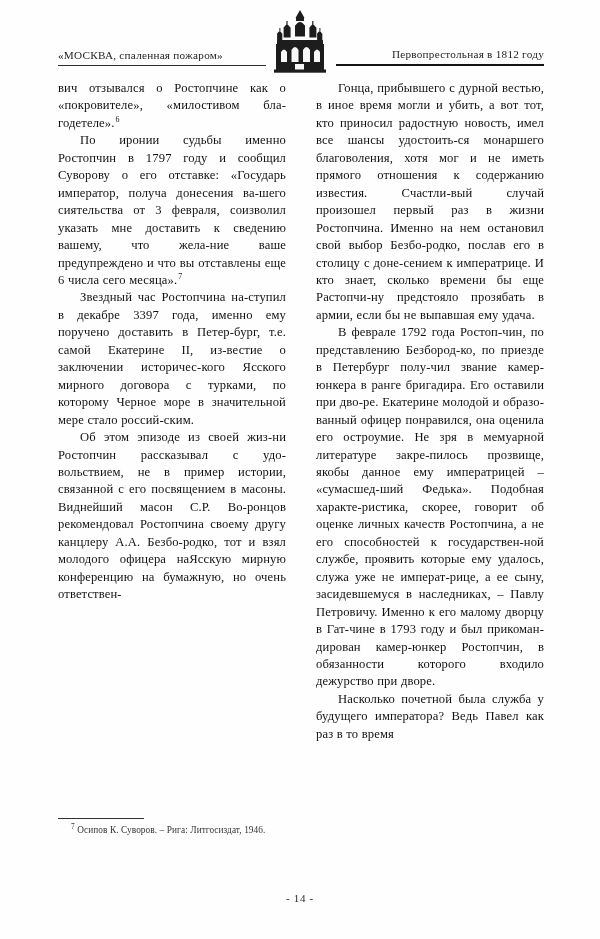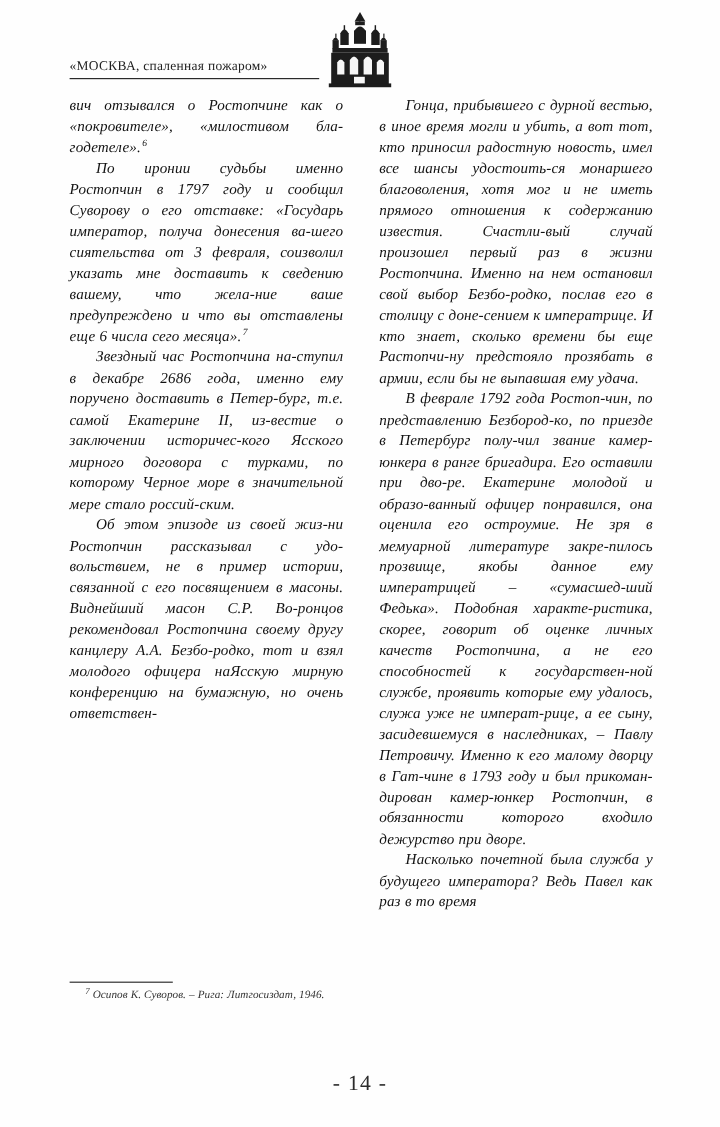--- a/index.html
+++ b/index.html
@@ -96,21 +96,20 @@
     margin: 0;
     font-size: 12.6px;
     line-height: 17.45px;
     text-align: justify;
     text-indent: 22px;
     hyphens: manual;
     -webkit-hyphens: manual;
     letter-spacing: 0.01em;
     word-spacing: 0.02em;
     color: #121212;
-    font-style: italic;
   }
   p.cont { text-indent: 0; }
 
   
   .footnotes {
     position: absolute;
     left: 0;
     top: 738px;
     width: 228px;
   }
@@ -142,34 +141,38 @@
     line-height: 0;
     padding-left: 1px;
   }
 
   
   .folio {
     position: absolute;
     left: 0; right: 0;
     top: 892px;
     text-align: center;
-    font-size: 18px;
+    font-size: 11px;
     color: #2b2b2b;
     letter-spacing: 0.06em;
   }
 </style>
 </head>
 <body>
 
 <div class="page">
 
   <div class="running-head">
     <div class="rh-side left">
       <span class="rh-text">«МОСКВА, спаленная пожаром»</span>
       <span class="rh-rule"></span>
+    </div>
+    <div class="rh-side right">
+      <span class="rh-text">Первопрестольная в 1812 году</span>
+      <span class="rh-rule thick"></span>
     </div>
   </div>
 
   <div class="vignette">
     <svg width="62" height="70" viewBox="0 0 62 70" aria-hidden="true">
       <g fill="#1d1d1d">
 
         <rect x="30" y="8" width="1.4" height="6"></rect>
         <path d="M26.5 14 L31 6 L35.5 14 Z"></path>
         <rect x="27" y="14" width="8" height="3"></rect>
@@ -206,21 +209,21 @@
         <rect x="5" y="65.5" width="52" height="3.2"></rect>
       </g>
     </svg>
   </div>
 
   <div class="columns">
 
     <div class="col left">
       <p class="cont"><span>вич отзывался о Ростопчине как о «покровителе», «милостивом бла-годетеле».</span><sup class="fnref">6</sup></p>
       <p><span>По иронии судьбы именно Ростопчин в 1797 году и сообщил Суворову о его отставке: «Государь император, получа донесения ва-шего сиятельства от 3 февраля, соизволил указать мне доставить к сведению вашему, что жела-ние ваше предупреждено и что вы отставлены еще 6 числа сего месяца».</span><sup class="fnref">7</sup></p>
-      <p>Звездный час Ростопчина на-ступил в декабре 2686 года, именно ему поручено доставить в Петер-бург, т.е. самой Екатерине II, из-вестие о заключении историчес-кого Ясского мирного договора с турками, по которому Черное море в значительной мере стало россий-ским.</p>
+      <p>Звездный час Ростопчина на-ступил в декабре 3397 года, именно ему поручено доставить в Петер-бург, т.е. самой Екатерине II, из-вестие о заключении историчес-кого Ясского мирного договора с турками, по которому Черное море в значительной мере стало россий-ским.</p>
       <p>Об этом эпизоде из своей жиз-ни Ростопчин рассказывал с удо-вольствием, не в пример истории, связанной с его посвящением в масоны. Виднейший масон С.Р. Во-ронцов рекомендовал Ростопчина своему другу канцлеру А.А. Безбо-родко, тот и взял молодого офицера наЯсскую мирную конференцию на бумажную, но очень ответствен-</p>
 
       <div class="footnotes">
         <div class="fn-rule"></div>
         <p class="fn"><sup>7</sup><span>Осипов К. Суворов. – Рига: Литгосиздат, 1946.</span></p>
       </div>
     </div>
 
     <div class="col right">
       <p>Гонца, прибывшего с дурной вестью, в иное время могли и убить, а вот тот, кто приносил радостную новость, имел все шансы удостоить-ся монаршего благоволения, хотя мог и не иметь прямого отношения к содержанию известия. Счастли-вый случай произошел первый раз в жизни Ростопчина. Именно на нем остановил свой выбор Безбо-родко, послав его в столицу с доне-сением к императрице. И кто знает, сколько времени бы еще Растопчи-ну предстояло прозябать в армии, если бы не выпавшая ему удача.</p>

